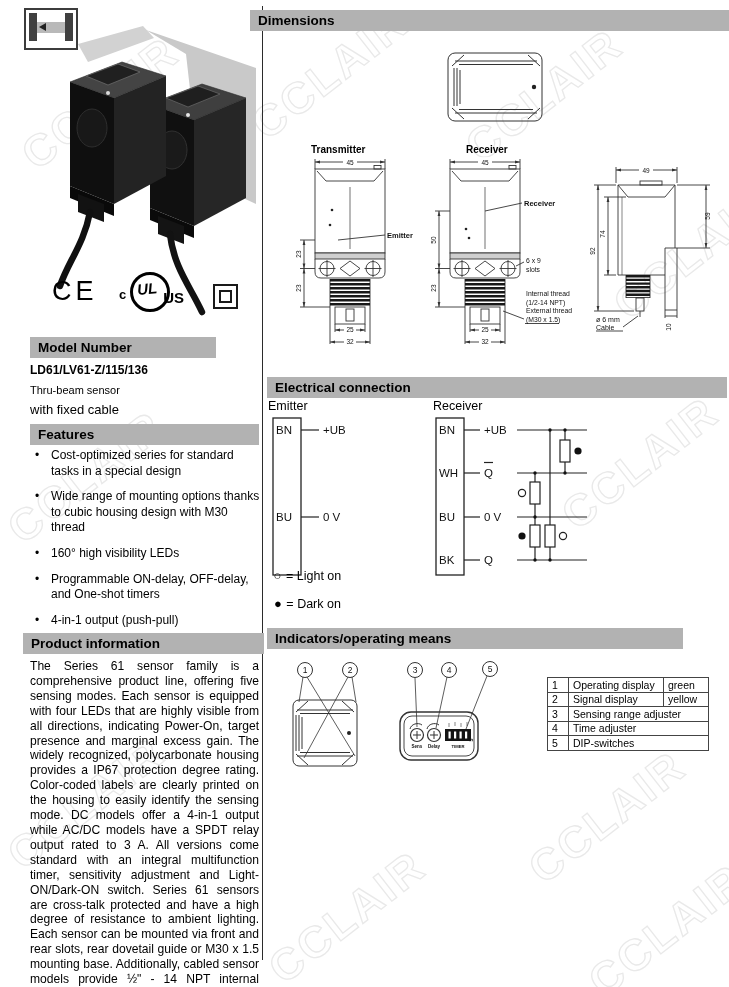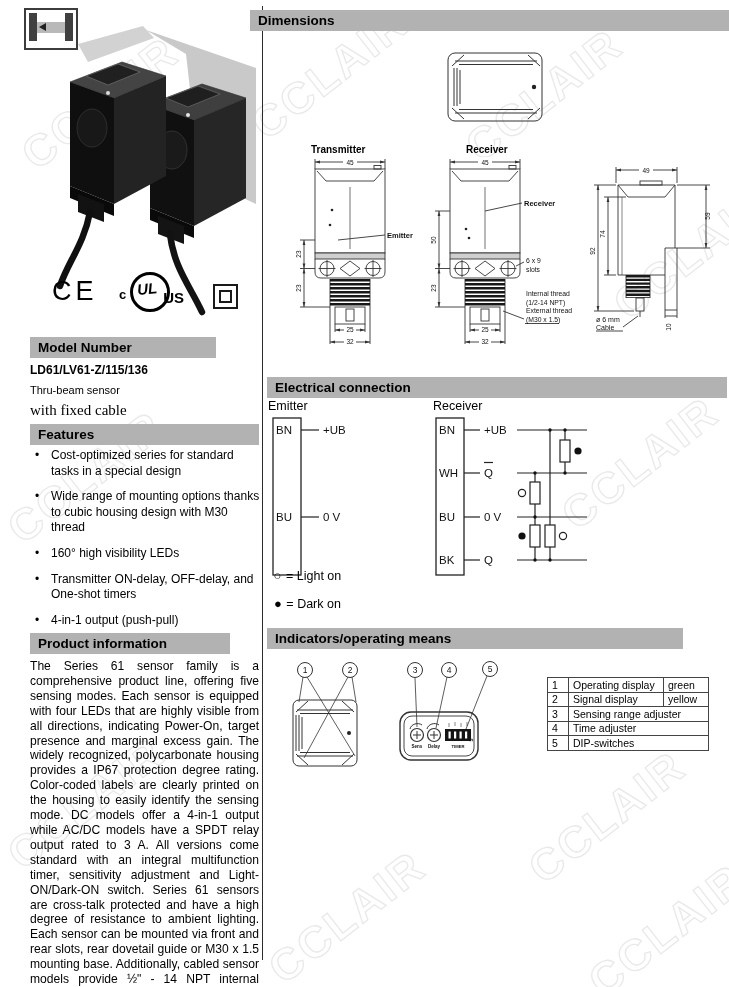--- a/index.html
+++ b/index.html
@@ -26,21 +26,21 @@
   .ulb .circ{position:absolute;left:10px;top:0;width:34px;height:34px;border:3px solid #000;border-radius:50%;}
   .ulb .ul{position:absolute;left:10px;top:8px;width:34px;text-align:center;font-weight:bold;
       font-size:15px;font-style:italic;transform:rotate(-6deg);}
   .ulb .c{position:absolute;left:-1px;top:15px;font-weight:bold;font-size:13px;}
   .ulb .us{position:absolute;right:-8px;top:17px;font-weight:bold;font-size:15px;}
   .c2{left:213px;top:284px;width:21px;height:21px;border:2px solid #1a1a1a;}
   .c2 .in{position:absolute;left:4px;top:4px;width:9px;height:9px;border:2px solid #1a1a1a;}
   
   .mnum{left:30px;top:363px;font-weight:bold;font-size:12px;}
   .mtype{left:30px;top:384px;font-size:11px;}
-  .mnote{left:30px;top:402px;font-size:15px;font-family:Liberation Serif, serif;}
+  .mnote{left:30px;top:402px;font-size:13px;}
   
   .features{left:30px;top:448px;width:231px;}
   .fi{position:relative;padding-left:21px;font-size:12px;line-height:15.6px;margin-bottom:10px;}
   .fi::before{content:"\2022";position:absolute;left:5px;}
   
   .pinfo{left:30px;top:659px;width:229px;font-size:12.1px;line-height:14.9px;text-align:justify;}
   
   .etitle{font-size:12.5px;}
   .legend{left:269px;top:562px;font-size:12.5px;line-height:28px;text-align:center;}
   .legend .sym{display:inline-block;width:17px;font-size:13px;}
@@ -116,25 +116,25 @@
 <div class="bar" style="left:30px;top:337px;width:186px">Model Number</div>
 <div class="z mnum">LD61/LV61-Z/115/136</div>
 <div class="z mtype">Thru-beam sensor</div>
 <div class="z mnote">with fixed cable</div>
 
 <div class="bar" style="left:30px;top:424px;width:229px">Features</div>
 <div class="z features">
   <div class="fi">Cost-optimized series for standard tasks in a special design</div>
   <div class="fi">Wide range of mounting options thanks to cubic housing design with M30 thread</div>
   <div class="fi">160° high visibility LEDs</div>
-  <div class="fi">Transmitter ON-delay, OFF-delay, and One-shot timers</div>
+  <div class="fi">Programmable ON-delay, OFF-delay, and One-shot timers</div>
   <div class="fi">4-in-1 output (push-pull)</div>
 </div>
 
-<div class="bar" style="left:30px;top:633px;width:200px">Product information</div>
+<div class="bar" style="left:23px;top:633px;width:241px">Product information</div>
 <div class="z pinfo">The Series 61 sensor family is a comprehensive product line, offering five sensing modes. Each sensor is equipped with four LEDs that are highly visible from all directions, indicating Power-On, target presence and marginal excess gain. The widely recognized, polycarbonate housing provides a IP67 protection degree rating. Color-coded labels are clearly printed on the housing to easily identify the sensing mode. DC models offer a 4-in-1 output while AC/DC models have a SPDT relay output rated to 3 A. All versions come standard with an integral multifunction timer, sensitivity adjustment and Light-ON/Dark-ON switch. Series 61 sensors are cross-talk protected and have a high degree of resistance to ambient lighting. Each sensor can be mounted via front and rear slots, rear dovetail guide or M30 x 1.5 mounting base. Additionally, cabled sensor models provide ½" - 14 NPT internal threads for use with flexible conduit.</div>
 
 <div class="bar" style="left:250px;top:10px;width:532px">Dimensions</div>
 
 <svg class="z" style="left:445px;top:50px" width="102" height="76" viewBox="0 0 102 76">
   <g stroke="#333" fill="none" stroke-width="1">
     <rect x="3" y="3" width="94" height="68" rx="7"></rect>
     <line x1="7" y1="16" x2="19" y2="5"></line>
       <line x1="83" y1="5" x2="95" y2="16"></line>
     <line x1="7" y1="58" x2="19" y2="69"></line>

